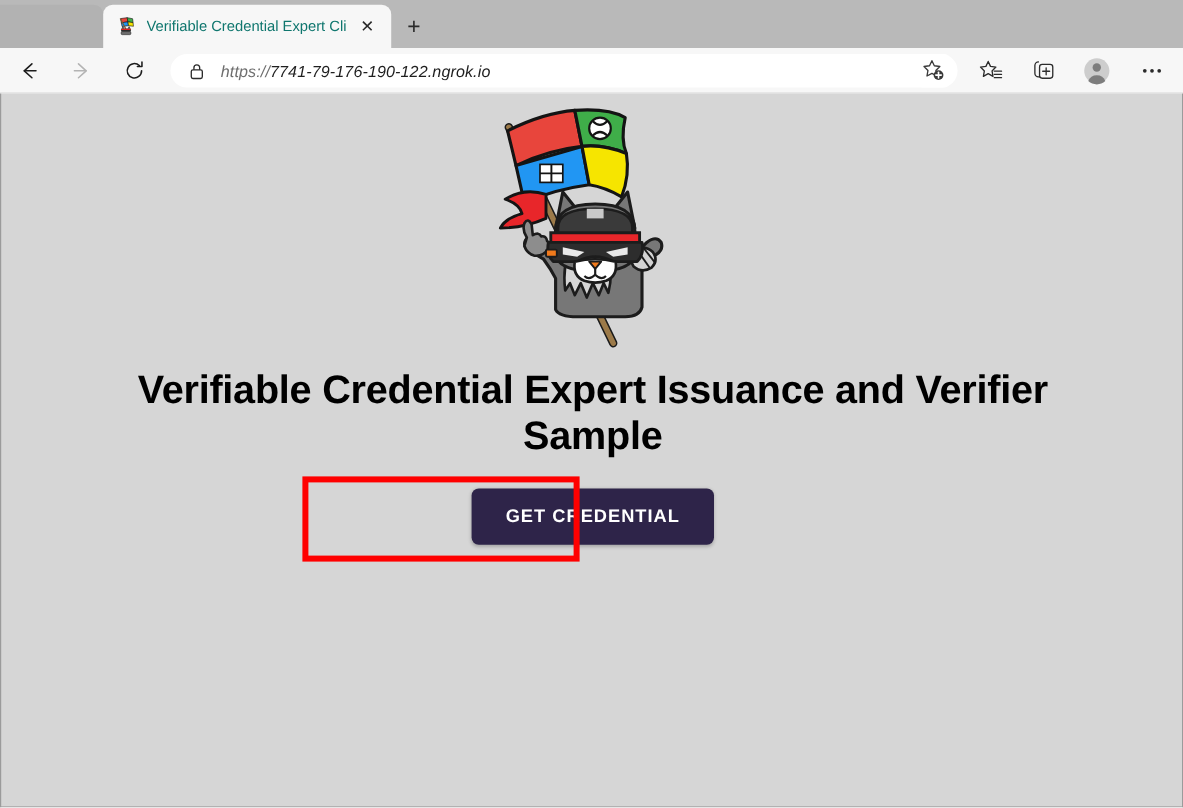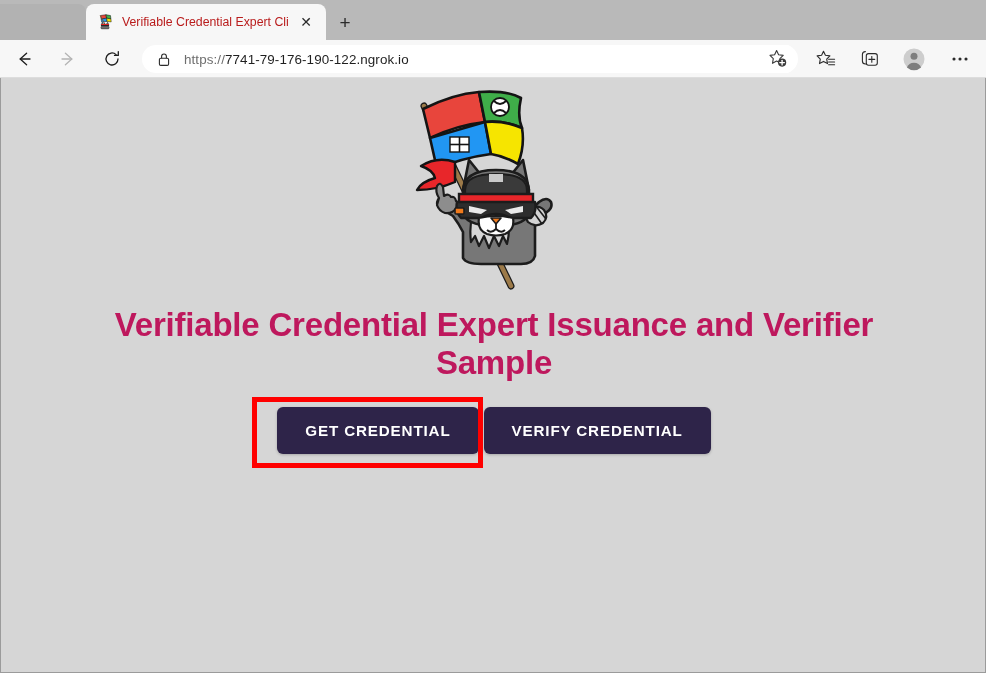--- a/index.html
+++ b/index.html
@@ -43,21 +43,21 @@
   }
   #tab-favicon {
     width: 16px; height: 16px;
     flex: 0 0 16px;
     position: relative;
     margin-right: 9px;
   }
   #tab-title {
     flex: 1 1 auto;
     font-size: 12.3px;
-    color: #b91c1c;
+    color: #0f766e;
     white-space: nowrap;
     overflow: hidden;
     line-height: 36px;
     -webkit-mask-image: linear-gradient(to right, #000 0, #000 178px, transparent 198px);
     mask-image: linear-gradient(to right, #000 0, #000 178px, transparent 198px);
   }
   #tab-close {
     flex: 0 0 24px;
     width: 24px; height: 24px;
     display: flex; align-items: center; justify-content: center;
@@ -96,20 +96,21 @@
   #nav-reload { left: 98px; }
 
   #omnibox {
     position: absolute; left: 142px; top: 5px;
     width: 656px; height: 28px;
     background: #ffffff;
     border-radius: 14px;
     display: flex; align-items: center;
     box-sizing: border-box;
     padding-left: 12px;
+    font-style: italic;
   }
   #lock-icon {
     flex: 0 0 20px; width: 20px; height: 20px;
     display: flex; align-items: center; justify-content: center;
     margin-right: 10px;
   }
   #url-text {
     font-size: 13.4px;
     color: #1f1f1f;
     white-space: nowrap;
@@ -148,21 +149,21 @@
   }
   #page-title {
     position: absolute;
     left: 93px; top: 228px;
     width: 800px;
     text-align: center;
     font-family: "Liberation Sans", sans-serif;
     font-size: 33px;
     font-weight: bold;
     line-height: 38px;
-    color: #be185d;
+    color: #000000;
     letter-spacing: -0.2px;
   }
   #button-row {
     position: absolute;
     left: 0; top: 329px;
     width: 986px;
     display: flex;
     justify-content: center;
     gap: 5px;
   }
@@ -355,19 +356,18 @@
         <path d="M68 132 Q85 128 102 132 Q104 144 94 148 Q85 151 76 148 Q66 144 68 132 Z" fill="#ffffff" stroke="#1c1c1c" stroke-width="2.2"></path>
         <path d="M80 132 L90 132 L85 138 Z" fill="#f07a1c" stroke="#1c1c1c" stroke-width="1.6" stroke-linejoin="round"></path>
         <path d="M85 138 L85 143 M85 143 Q80 148 76 144 M85 143 Q90 148 94 144" stroke="#1c1c1c" stroke-width="1.8" fill="none"></path>
       </svg>
     </div>
 
     <div id="page-title">Verifiable Credential Expert Issuance and Verifier Sample</div>
 
     <div id="button-row">
       <button class="appbtn">GET CREDENTIAL</button>
-      <button class="appbtn">VERIFY CREDENTIAL</button>
     </div>
 
     <div id="highlight-box"></div>
   </div>
 
 </div>
 
 </body></html>

